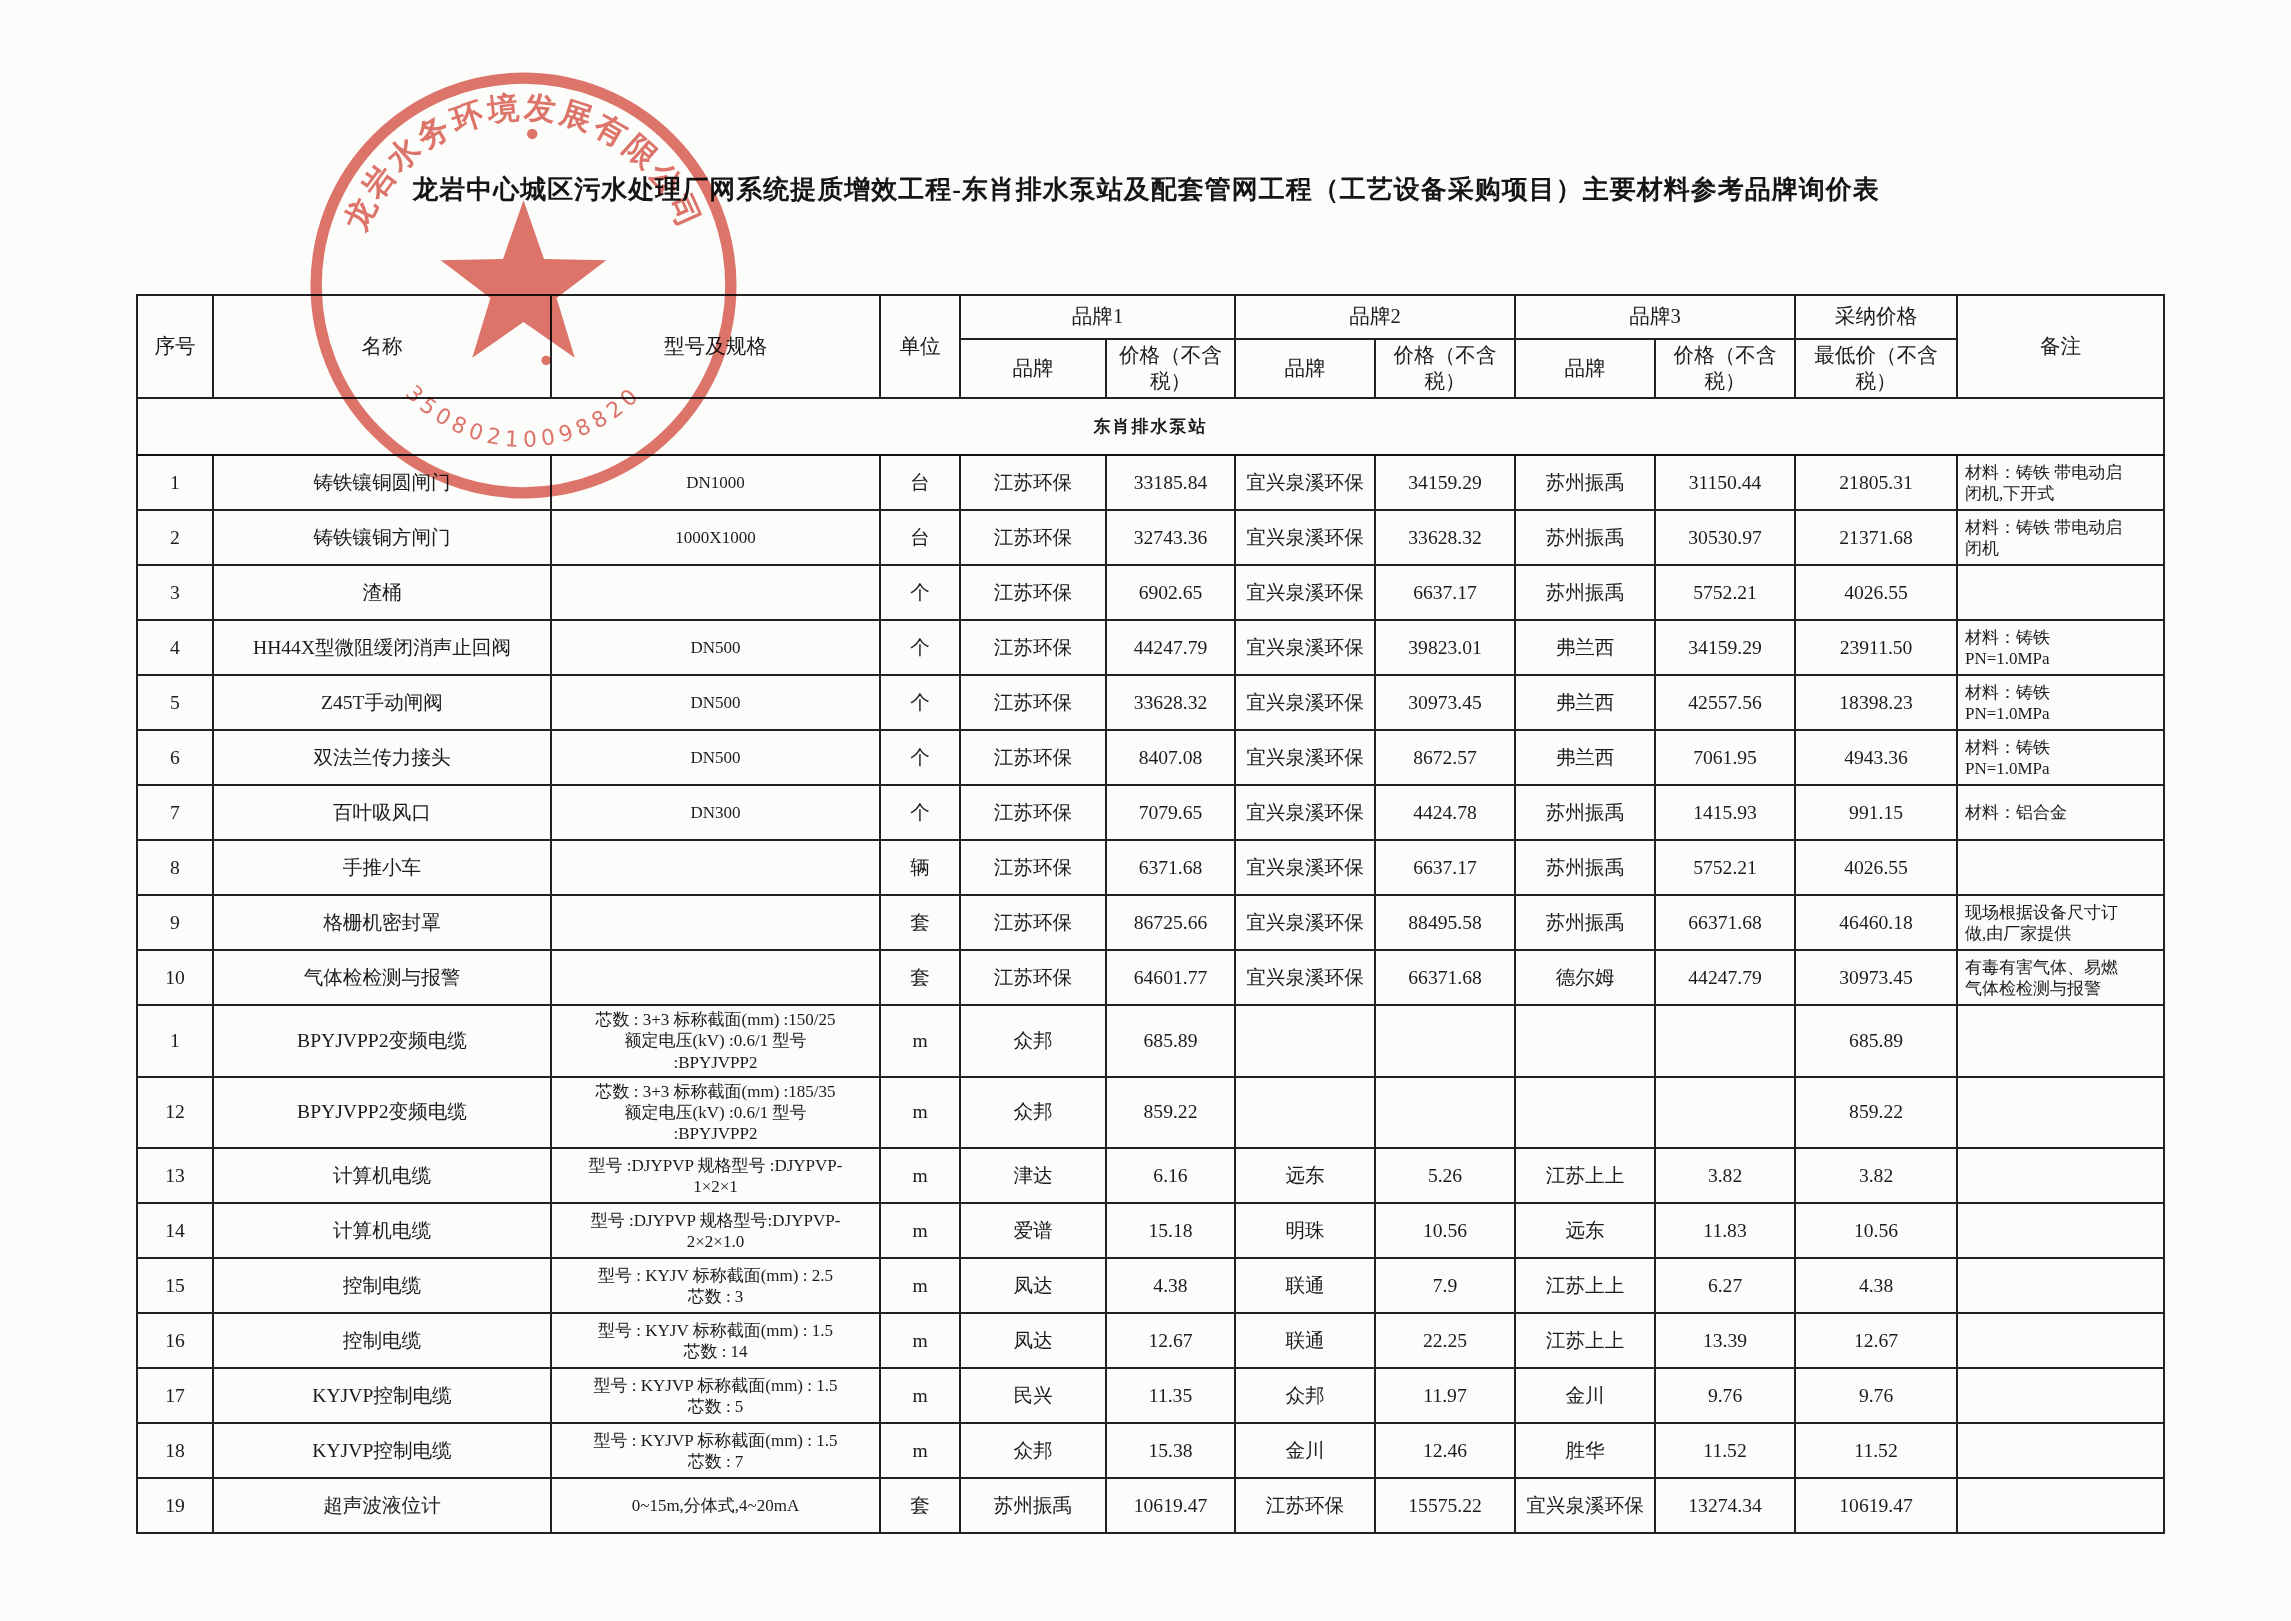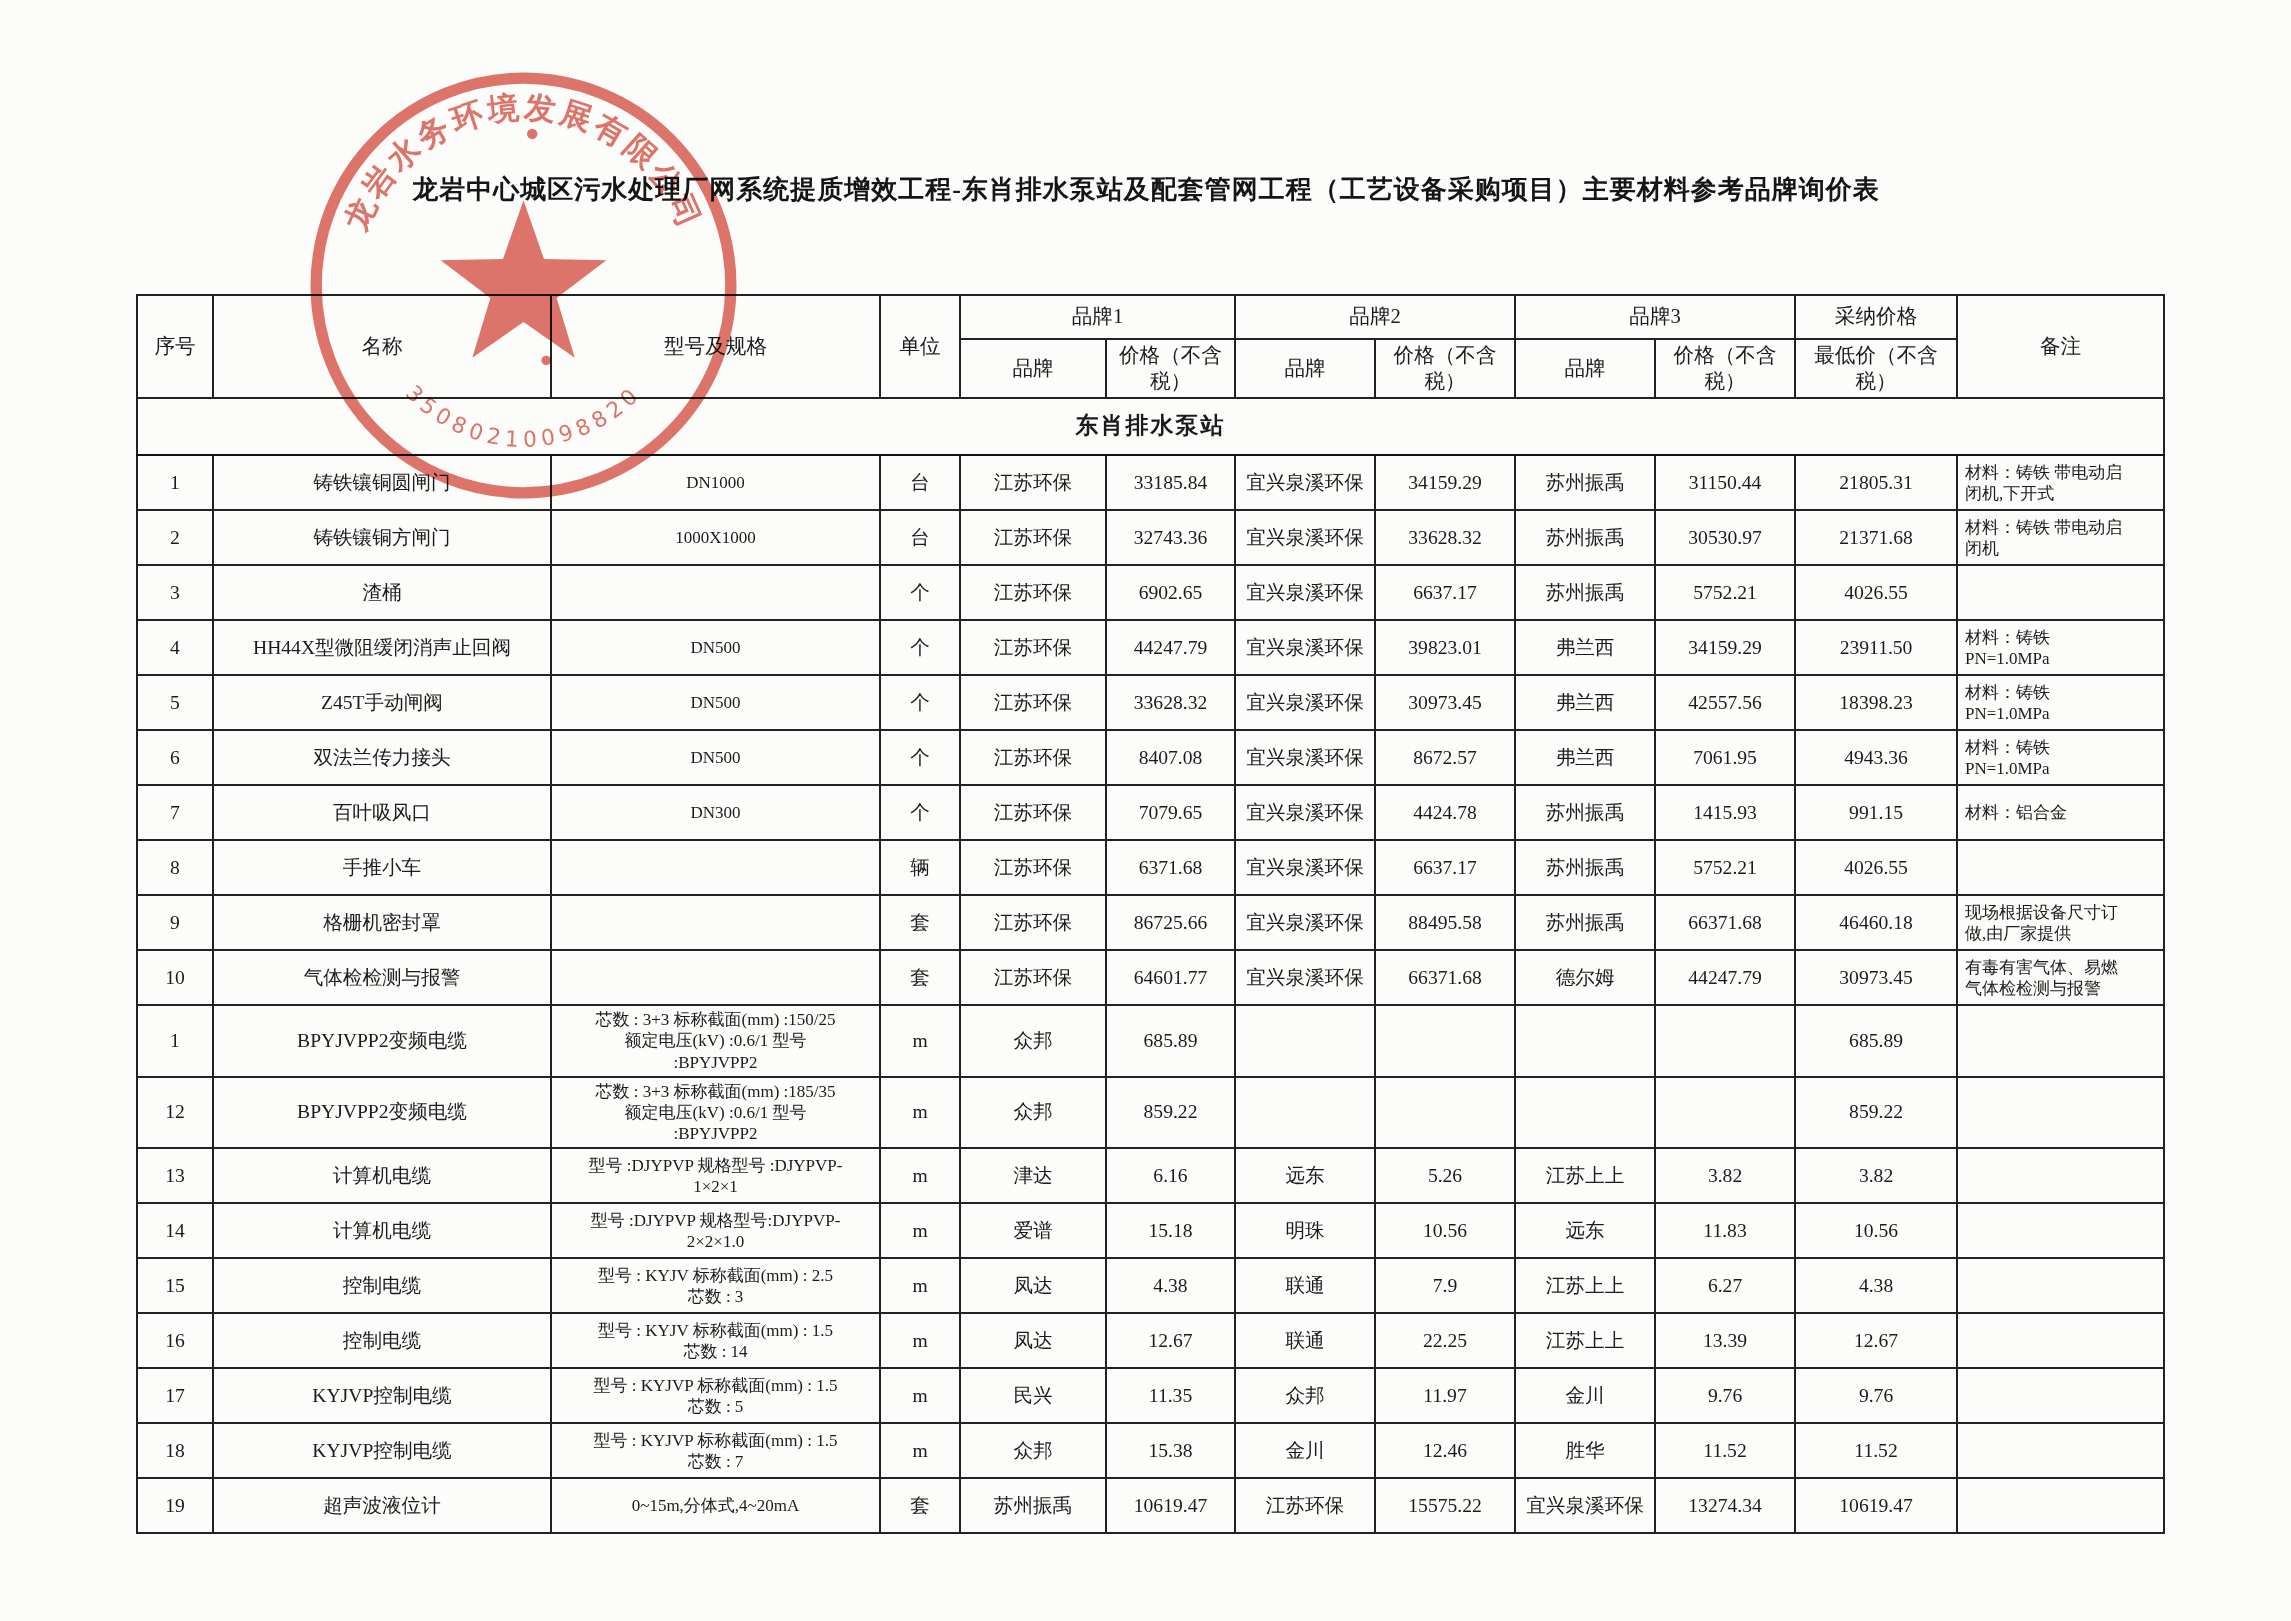--- a/index.html
+++ b/index.html
@@ -15,21 +15,21 @@
                  border-collapse:collapse; table-layout:fixed;
                  border:2.9px solid #161616; }
   .quote-table th, .quote-table td {
       border:2px solid #222; text-align:center; vertical-align:middle;
       font-size:19.6px; font-weight:normal; padding:2.9px 3.9px; line-height:1.25;
       word-break:break-all; }
   .quote-table thead th { font-size:20.6px;text-align:center; }
   .quote-table thead { border-bottom:2.9px solid #111; }
   .quote-table thead tr { height:44px; }
 
-  .section-row td { font-weight:bold; font-size:23px; height:57px;
+  .section-row td { font-weight:bold; font-size:17px; height:57px;
                     border-bottom:2.9px solid #111; letter-spacing:2px; }
   tbody tr.data-row { height:55px; }
 
   td.spec   { font-size:17px; white-space:pre-line;margin-left:44px; }
   td.remark { font-size:17px; text-align:left; white-space:pre-line;
               padding-left:6.9px; padding-right:12px; }
   td.num    { font-size:19.6px; }
 
   .stamp { position:absolute; left:297px; top:59px; width:453px; height:453px;
            opacity:.82; mix-blend-mode:multiply; pointer-events:none; }

